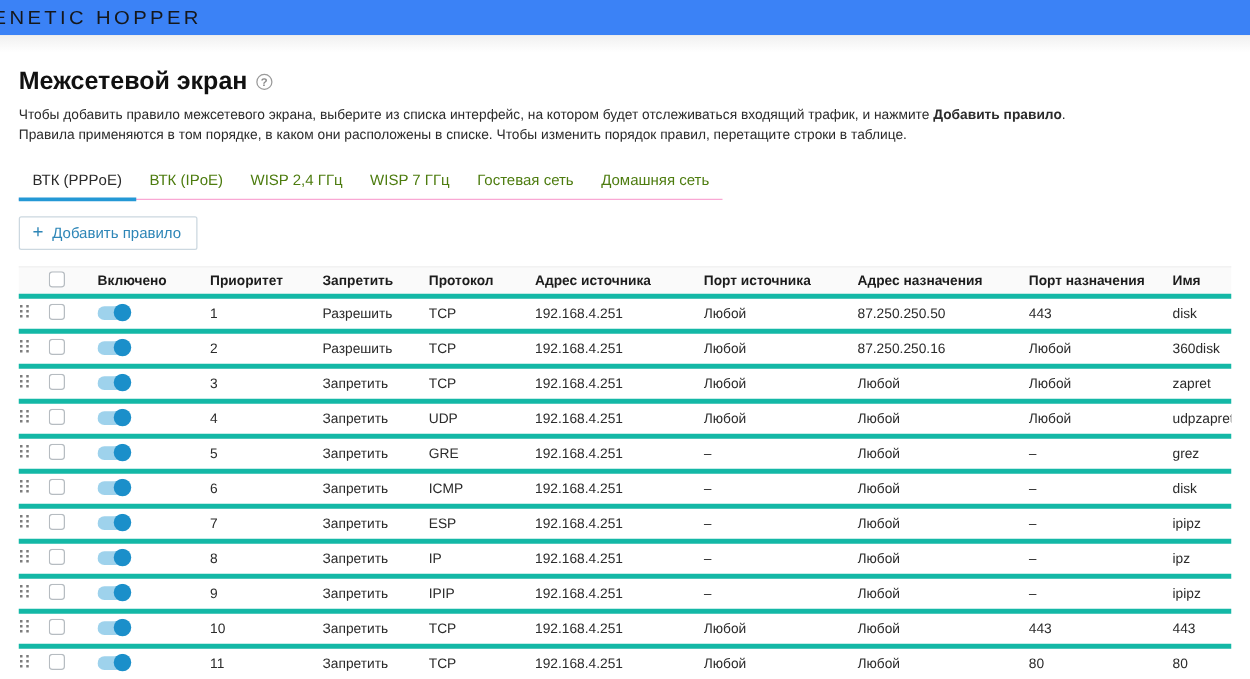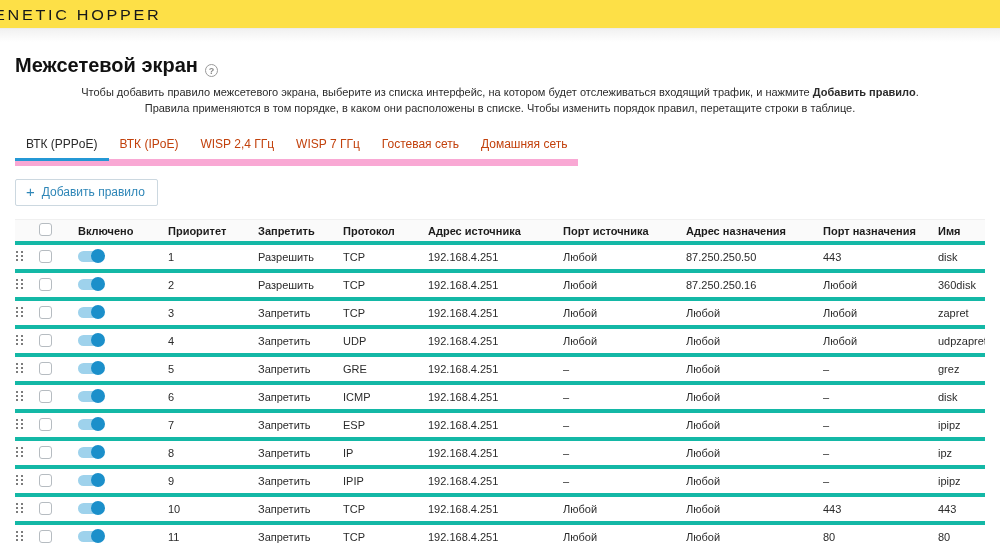--- a/index.html
+++ b/index.html
@@ -1,37 +1,37 @@
 <!DOCTYPE html>
 <html><head>
 <meta charset="utf-8">
 <style>
   * { margin:0; padding:0; box-sizing:border-box; }
   html,body { width:1000px; height:543px; background:#fff; overflow:hidden;
     font-family:"Liberation Sans","DejaVu Sans",sans-serif; color:#2b2b2b; }
 
   
-  .topbar { height:28px; background:#fde047; display:flex; align-items:center; }
+  .topbar { height:28px; background:#3b82f6; display:flex; align-items:center; }
   .logo { font-size:15px; font-weight:500; letter-spacing:2.5px; color:#15171a;
     margin-left:-6px; white-space:nowrap; transform:scaleX(1.08); transform-origin:left center; }
   .topband { height:14px; background:linear-gradient(to bottom,#f1f1f1,#ffffff); border-top:1px solid #ececec; }
 
   main { padding:6px 15px 0 15px; }
 
-  h1 { font-size:20px; font-weight:700; color:#111; display:flex; align-items:flex-end; gap:7px; margin-top:6px; }
+  h1 { font-size:20px; font-weight:700; color:#111; display:flex; align-items:center; gap:7px; margin-top:6px; }
   .help { width:13px; height:13px; border:1px solid #9a9a9a; border-radius:50%; color:#8a8a8a;
     font-size:9px; font-weight:700; display:inline-flex; align-items:center; justify-content:center; }
 
-  .desc { font-size:11px; line-height:16px; color:#2b2b2b;text-align:center; }
+  .desc { font-size:11px; line-height:16px; color:#2b2b2b; }
   .desc:first-of-type { margin-top:7px; }
   .desc b { font-weight:700; }
 
   
-  .tabs { display:inline-flex; margin-top:15px; border-bottom:7px solid #f9a8d4; }
-  .tab { padding:6px 11px 8px 11px; font-size:12px; color:#c2410c; cursor:pointer; position:relative; white-space:nowrap; }
+  .tabs { display:inline-flex; margin-top:15px; border-bottom:1px solid #f9a8d4; }
+  .tab { padding:6px 11px 8px 11px; font-size:12px; color:#4d7c0f; cursor:pointer; position:relative; white-space:nowrap; }
   .tab.active { color:#2b2b2b; }
   .tab.active::after { content:""; position:absolute; left:0; right:0; bottom:-2px; height:3px; background:#2498d5; }
 
   
   .add-btn { display:flex; align-items:center; gap:7px; margin-top:13px; padding:5px 12px 6px 10px;
     background:#fff; border:1px solid #ccd8e0; border-radius:2px; color:#2e86b7; font-size:12px;
     font-family:inherit; cursor:pointer; width:-moz-fit-content; width:fit-content; }
   .add-btn .plus { font-size:15px; font-weight:400; line-height:12px; }
 
   

